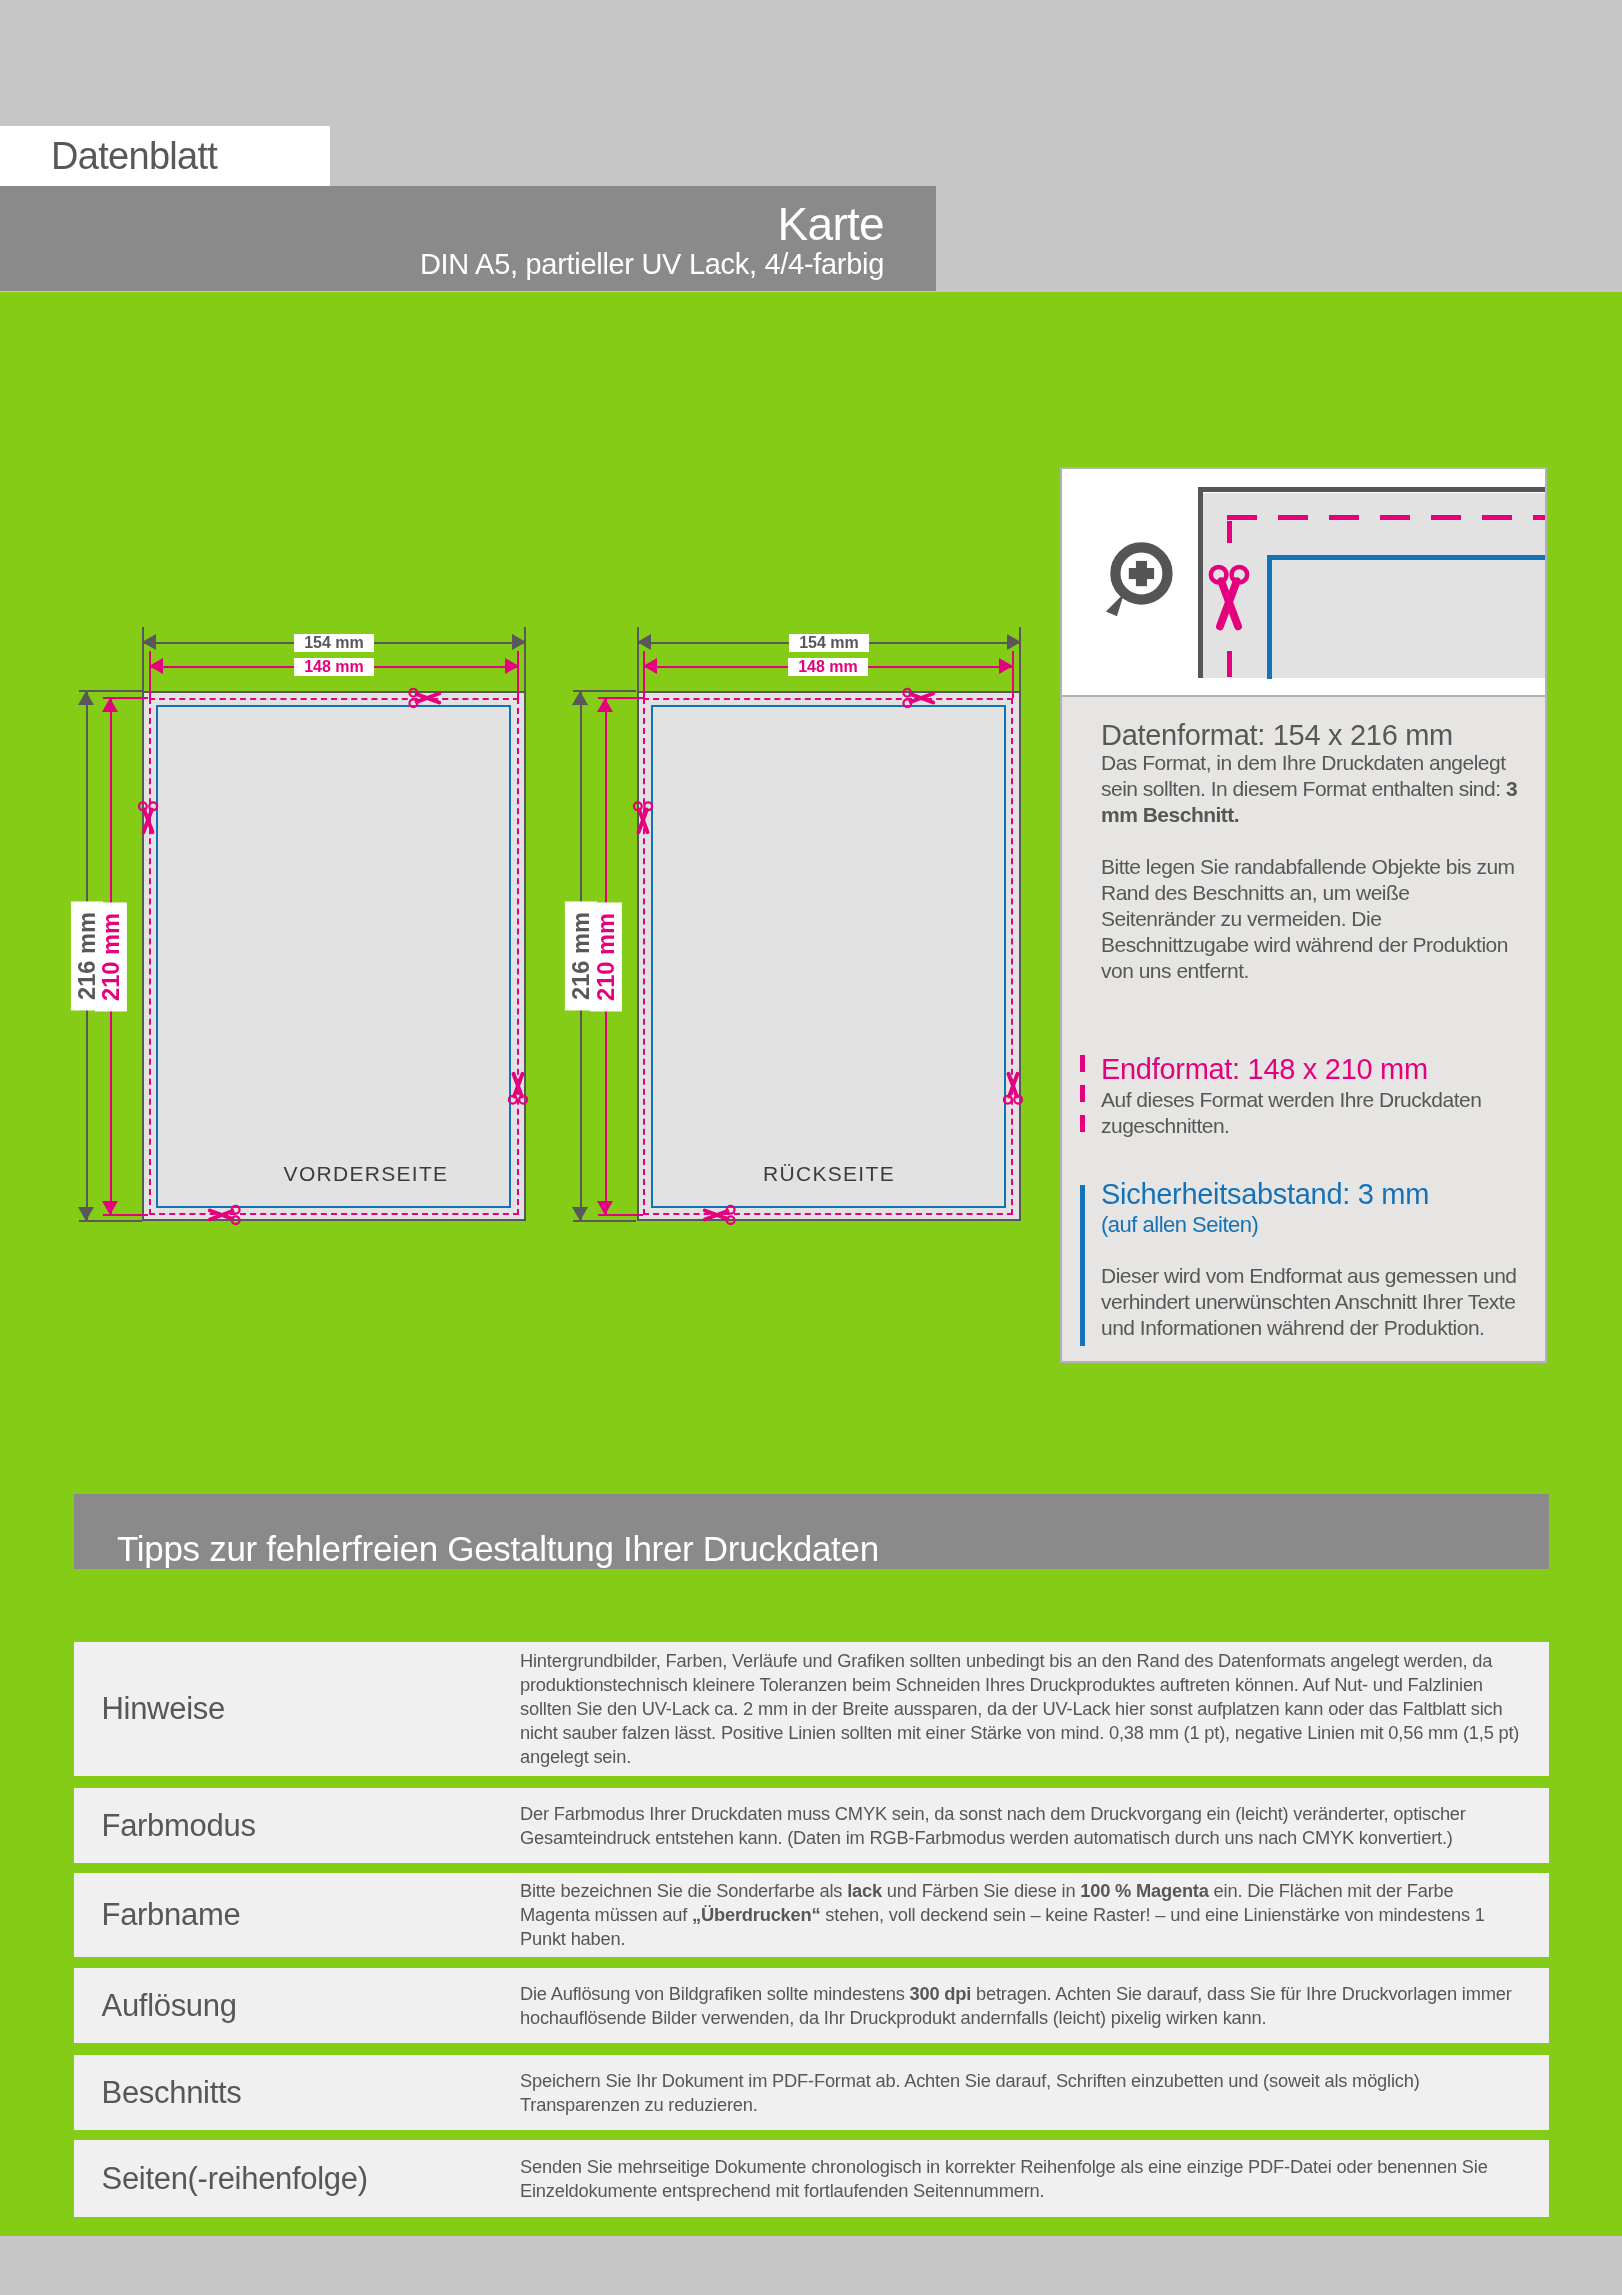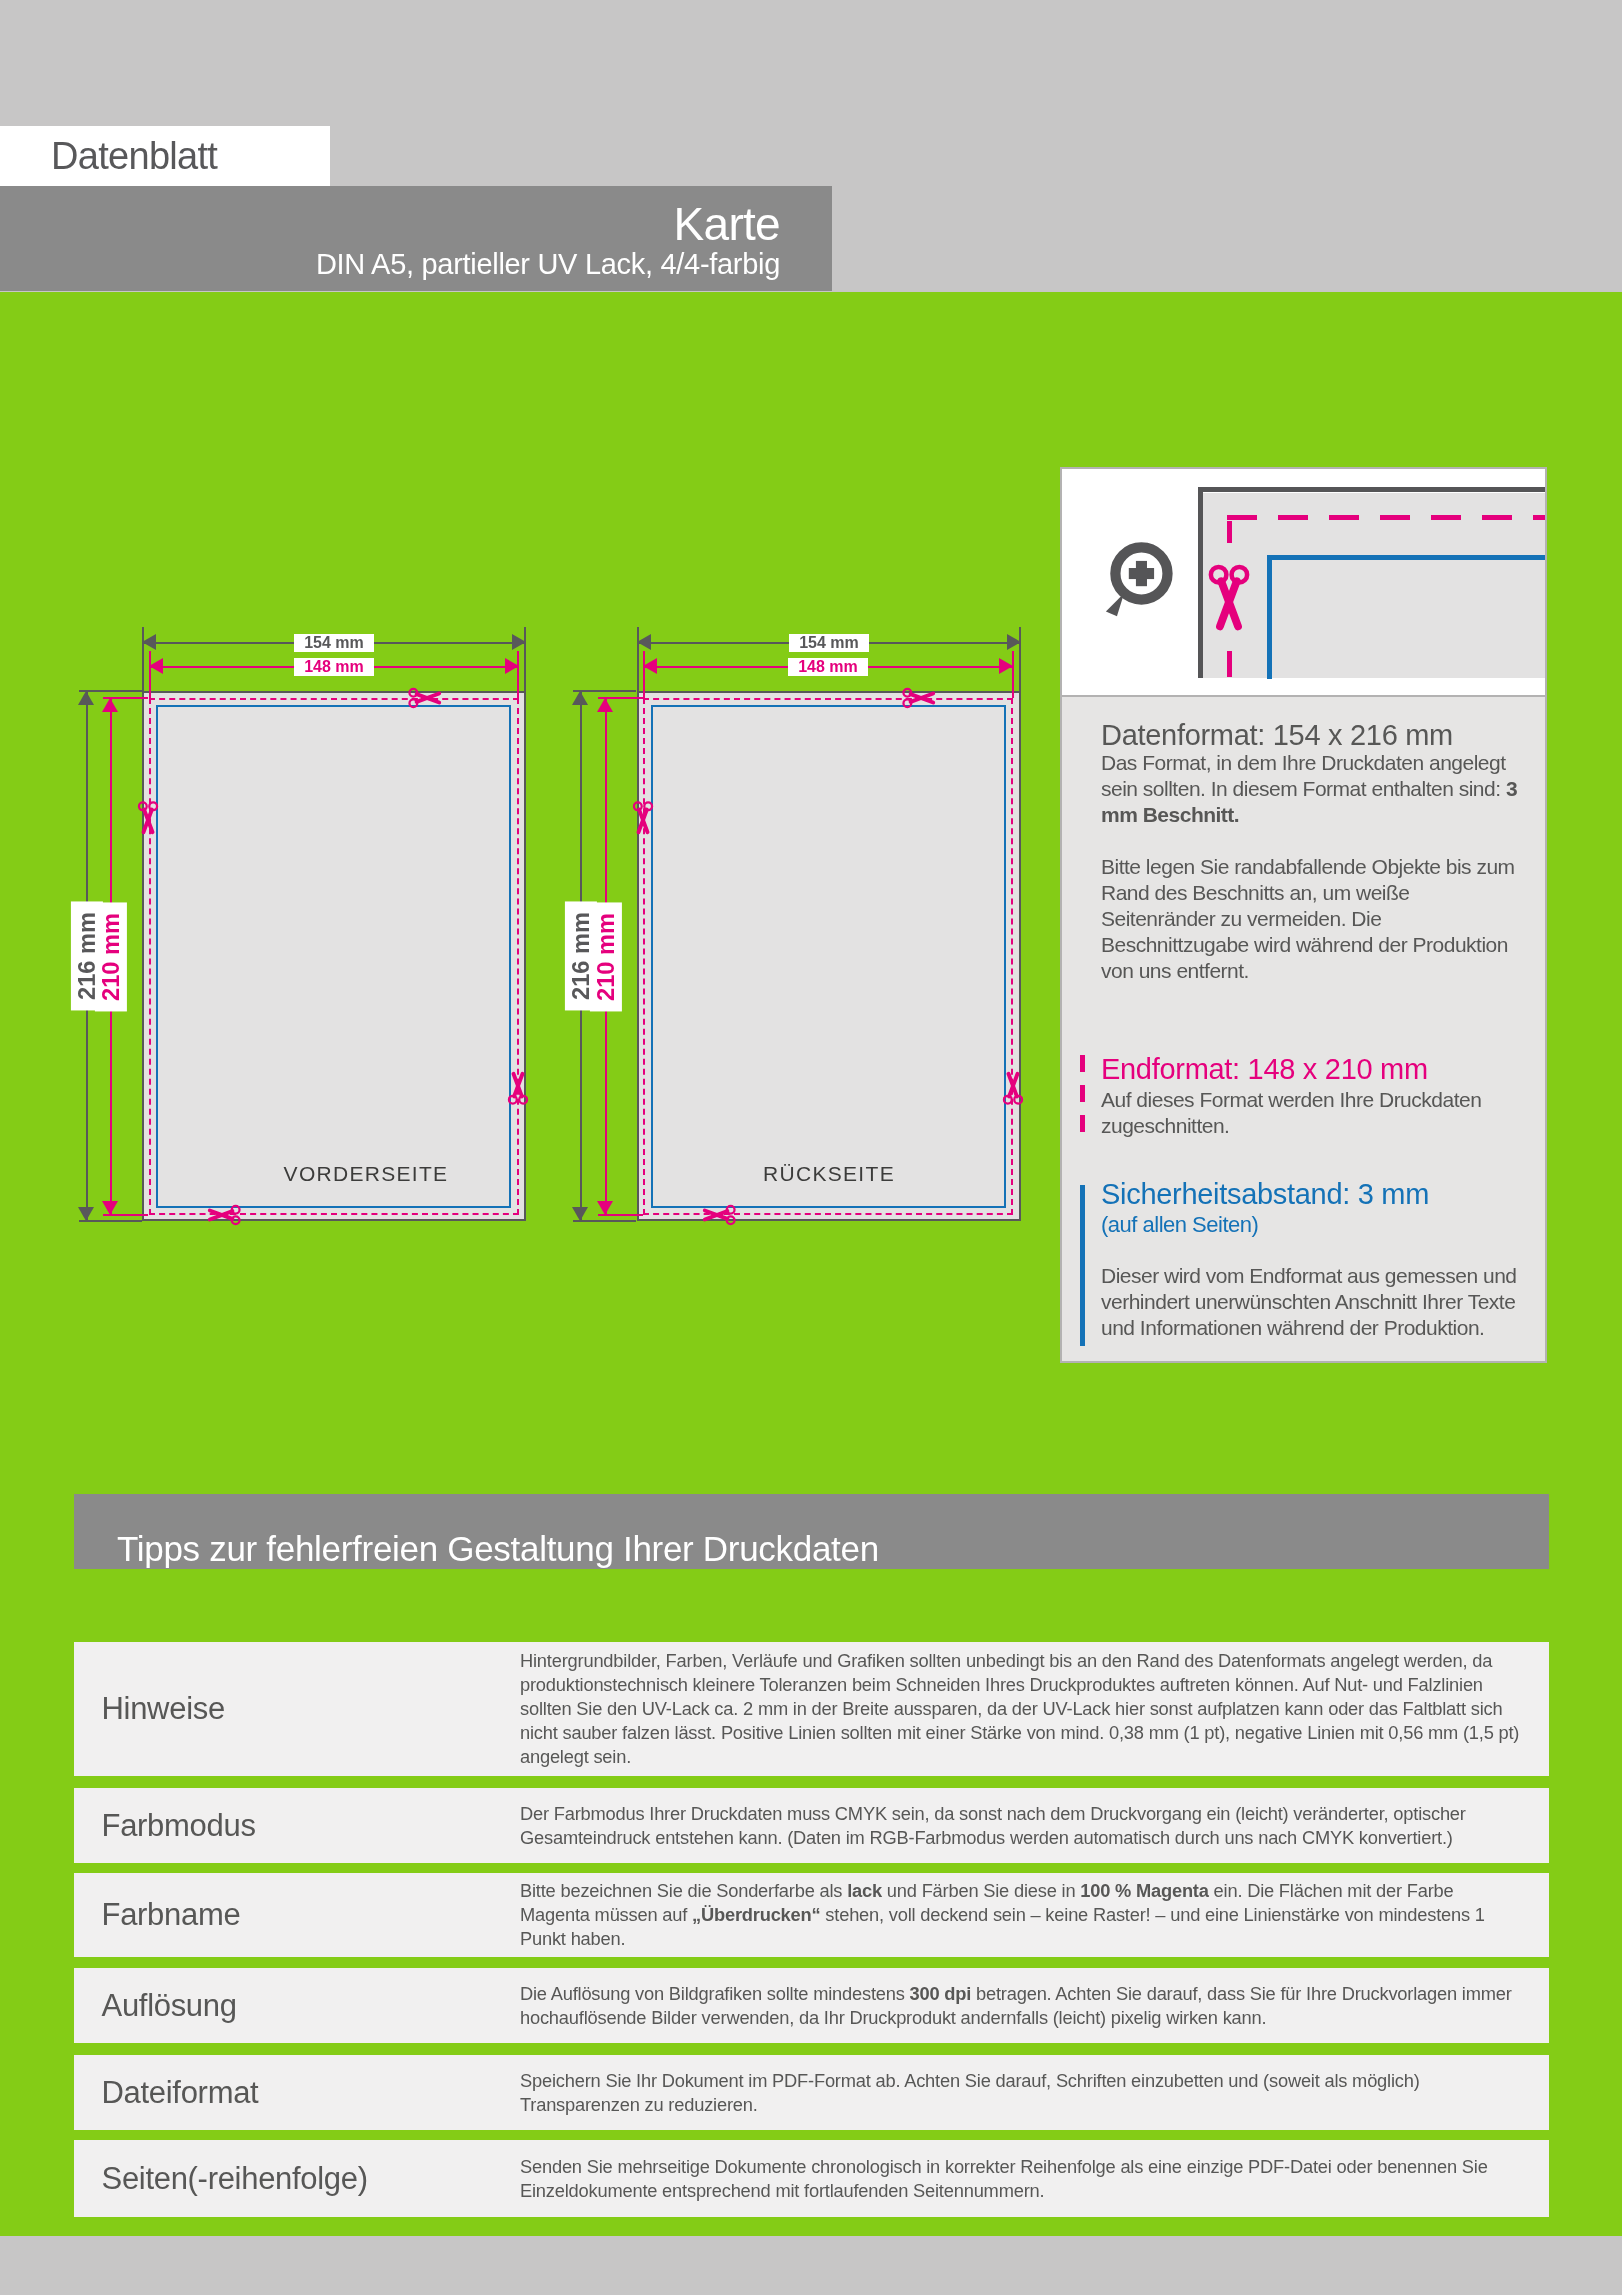--- a/index.html
+++ b/index.html
@@ -5,21 +5,21 @@
   html,body{margin:0;padding:0;background:#fff;}
   .page{position:relative;width:1623px;height:2295px;background:#84cc16;overflow:hidden;
         font-family:"Liberation Sans",sans-serif;color:#575756;}
   .abs{position:absolute;box-sizing:border-box;}
 
   
   .band-top{left:0;top:0;width:1623px;height:292px;background:#c7c6c6;}
   .datenblatt-box{left:0;top:126px;width:330px;height:61px;background:#ffffff;
       display:flex;align-items:center;padding-left:51px;}
   .datenblatt-box span{font-size:38px;color:#58585a;letter-spacing:-0.7px;}
-  .karte-bar{left:0;top:186px;width:832px;height:105px;background:#8a8a8a;
+  .karte-bar{left:0;top:186px;width:936px;height:105px;background:#8a8a8a;
       display:flex;flex-direction:column;align-items:flex-end;justify-content:center;
       padding-right:52px;color:#fff;}
   .karte-title{font-size:46px;line-height:51px;font-weight:400;letter-spacing:-0.7px;}
   .karte-sub{font-size:29px;line-height:29px;letter-spacing:-0.3px;}
 
   
   .rect-outer{border:2.6px solid #58585a;background:#e3e2e2;}
   .rect-cut{border:2.6px dashed #e5007d;}
   .rect-safe{border:2.6px solid #1472b7;}
   .side-label{font-size:21px;letter-spacing:1.3px;color:#3c3c3b;text-align:center;}
@@ -272,21 +272,21 @@
         <span>Bitte bezeichnen Sie die Sonderfarbe als <b>lack</b> und Färben Sie diese in <b>100 % Magenta</b> ein. Die Flächen mit der Farbe Magenta müssen auf <b>„Überdrucken“</b> stehen, voll deckend sein – keine Raster! – und eine Linienstärke von mindestens 1 Punkt haben.</span>
       </div>
   </div>
   <div class="abs row" style="top:1968px;height:75px;">
     <div class="rlabel">Auflösung</div>
     <div class="rtext">
         <span>Die Auflösung von Bildgrafiken sollte mindestens <b>300 dpi</b> betragen. Achten Sie darauf, dass Sie für Ihre Druckvorlagen immer hochauflösende Bilder verwenden, da Ihr Druckprodukt andernfalls (leicht) pixelig wirken kann.</span>
       </div>
   </div>
   <div class="abs row" style="top:2055px;height:75px;">
-    <div class="rlabel">Dateiformat</div>
+    <div class="rlabel">Beschnitts</div>
     <div class="rtext">
         <span>Speichern Sie Ihr Dokument im PDF-Format ab. Achten Sie darauf, Schriften einzubetten und (soweit als möglich) Transparenzen zu reduzieren.</span>
       </div>
   </div>
   <div class="abs row" style="top:2140px;height:77px;">
     <div class="rlabel">Seiten(-reihenfolge)</div>
     <div class="rtext">
         <span>Senden Sie mehrseitige Dokumente chronologisch in korrekter Reihenfolge als eine einzige PDF-Datei oder benennen Sie Einzeldokumente entsprechend mit fortlaufenden Seitennummern.</span>
       </div>
   </div>

